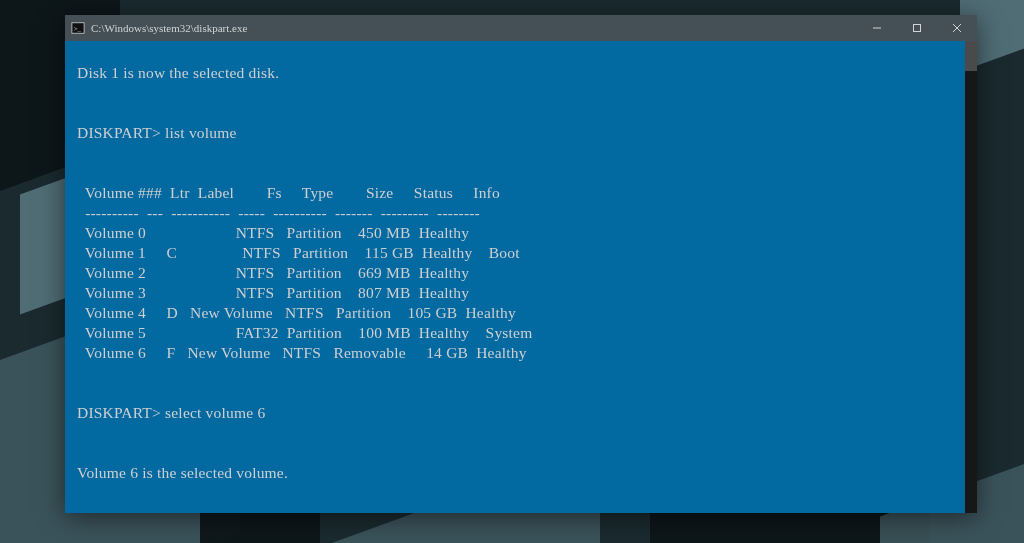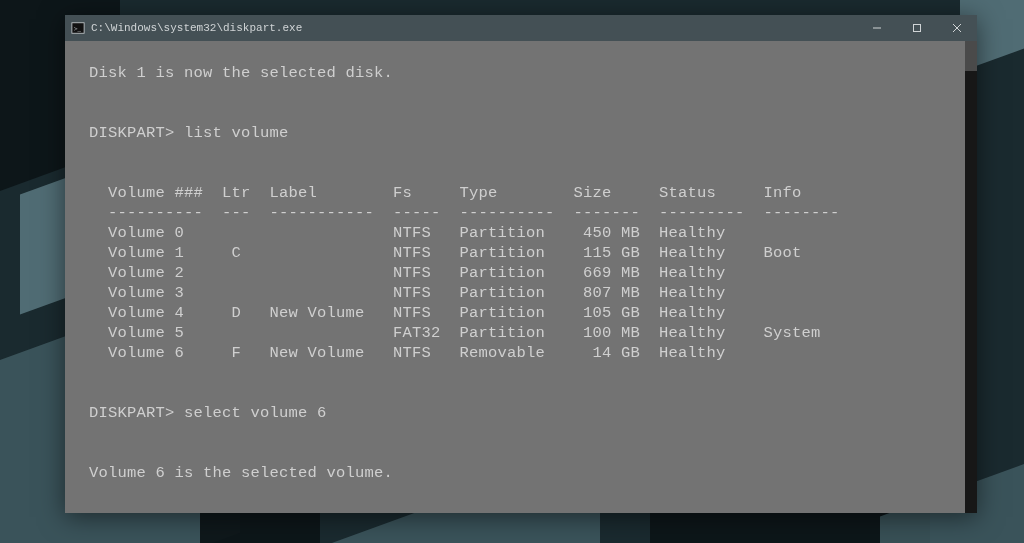--- a/index.html
+++ b/index.html
@@ -31,34 +31,35 @@
     }
     .titlebar {
       height:26px; background:#445055; display:flex; align-items:center;
       padding-left:6px; -webkit-user-select:none; user-select:none;
     }
     .tb-icon {
       width:14px; height:14px; margin-right:6px;
       display:flex; align-items:center; justify-content:center;
     }
     .tb-icon svg { width:14px; height:14px; }
-    .tb-title { color:#d0d4d6; font-size:11px; font-family:Liberation Mono, monospace;text-align:center; }
+    .tb-title { color:#d0d4d6; font-size:11px; font-family:Liberation Serif, serif;text-align:center; }
     .tb-spacer { flex:1; }
     .tb-btn {
       width:40px; height:26px; display:flex; align-items:center; justify-content:center;
       color:#d0d4d6;
     }
 
     .terminal {
-      flex:1; background:#737373; color:#cfcfcf;
+      flex:1; background:#0369a1; color:#cfcfcf;
       font-size:15.5px; line-height:20px;
-      padding:2px 8px 2px 24px;
+      padding:2px 8px 2px 12px;
       overflow:hidden; position:relative;
       white-space:pre;
       letter-spacing:.2px;
+      font-family:Liberation Serif, serif;
     }
     .scroll { position:absolute; right:0; top:0; width:12px; height:100%; background:#171717; }
     .scroll-thumb { position:absolute; right:0; top:0; width:12px; height:30px; background:#4a4a4a; }
     .blank { height:20px; }
   </style>
 </head>
 <body>
 
 <div class="bg">
   <div class="cube dark c1"></div>

